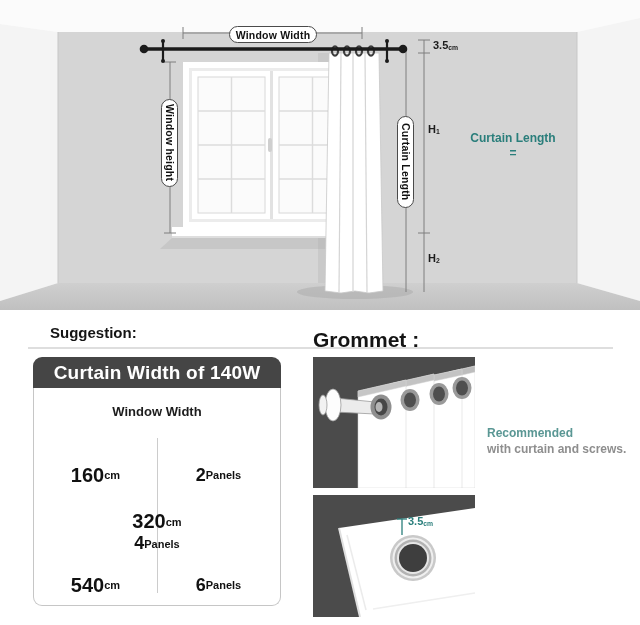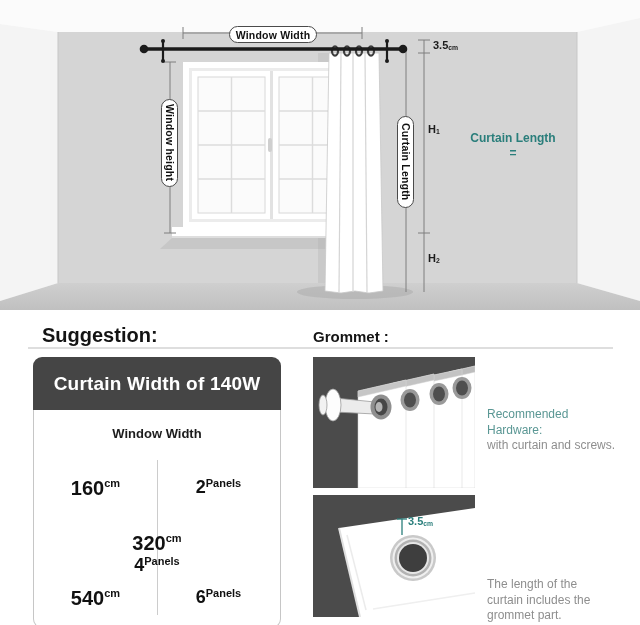--- a/index.html
+++ b/index.html
@@ -20,32 +20,32 @@
   .ps{font-size:.62em;vertical-align:-0.08em;font-weight:bold;}
   .formula{
     position:absolute;text-align:center;font-weight:bold;font-size:12px;line-height:15px;
     color:var(--teal);white-space:nowrap;
   }
   
   .rule{position:absolute;background:#dedede;height:2px;}
   .heading{position:absolute;font-weight:bold;color:#141414;white-space:nowrap;}
   .card{position:absolute;width:248px;}
   .card-header{
-    height:53px;background:var(--header-dark);border-radius:9px 9px 0 0;color:#fff;
+    height:31px;background:var(--header-dark);border-radius:9px 9px 0 0;color:#fff;
     font-weight:bold;font-size:19px;display:flex;align-items:center;justify-content:center;letter-spacing:.2px;
   }
   .card-body{
     position:relative;height:218px;background:#fff;border:1.5px solid #c6c6c6;border-top:none;
     border-radius:0 0 9px 9px;box-sizing:border-box;
   }
   .col-headers{position:absolute;top:16px;left:0;width:100%;display:flex;}
   .col-headers span{flex:1;text-align:center;font-weight:bold;font-size:13px;color:#1c1c1c;}
   .vdiv{position:absolute;left:123px;top:50px;height:155px;width:0;border-left:1px solid #cccccc;}
   .trow{position:absolute;left:0;width:100%;height:40px;display:flex;}
-  .trow .cell{flex:1;display:flex;align-items:flex-start;justify-content:center;font-weight:bold;color:#111;}
+  .trow .cell{flex:1;display:flex;align-items:center;justify-content:center;font-weight:bold;color:#111;}
   .cell-width{font-size:20px;}
   .cell-panels{font-size:18px;}
   .cell .ps{font-size:11px;}
   .note{position:absolute;font-size:12px;line-height:15.5px;white-space:nowrap;}
   .note .t{color:var(--teal-light);}
   .note .g{color:var(--note-gray);}
   .size-label{position:absolute;font-weight:bold;font-size:11px;color:var(--teal);white-space:nowrap;}
   .img-bg{fill:var(--illustration-dark);}
   .teal-stroke{stroke:var(--teal);}
 </style>
@@ -145,22 +145,22 @@
     </div>
     <div class="meas-label" style="left:433px;top:39px;"><span>3.5</span><span class="ps">cm</span></div>
     <div class="meas-label" style="left:428px;top:123px;"><span>H</span><span class="ps">1</span></div>
     <div class="meas-label" style="left:428px;top:252px;"><span>H</span><span class="ps">2</span></div>
     <div class="formula" style="left:450px;top:131px;width:126px;">
       <div>Curtain Length</div>
       <div>=</div>
     </div>
   </div>
 
-  <div class="heading" style="left:42px;top:324px;font-size:20px;">Suggestion:</div>
-  <div class="heading" style="left:313px;top:328px;font-size:15px;">Grommet :</div>
+  <div class="heading" style="left:50px;top:324px;font-size:15px;">Suggestion:</div>
+  <div class="heading" style="left:313px;top:328px;font-size:21px;">Grommet :</div>
   <div class="rule" style="left:28px;top:347px;width:585px;"></div>
 
   <div class="card" style="left:33px;top:357px;">
     <div class="card-header">Curtain Width of 140W</div>
     <div class="card-body">
       <div class="col-headers">
         <span>Window Width</span>
       </div>
       <div class="vdiv"></div>
       <div class="trow" style="top:67px;">
@@ -223,23 +223,22 @@
       <polygon points="22,41 62,45 62,57 22,55" fill="#ececec" stroke="#9c9c9c" stroke-width="0.8"></polygon>
       <ellipse cx="20" cy="48" rx="8" ry="16" fill="#fdfdfd" stroke="#9c9c9c" stroke-width="0.8"></ellipse>
       <ellipse cx="10" cy="48" rx="4" ry="10" fill="#f2f2f2" stroke="#9c9c9c" stroke-width="0.8"></ellipse>
 
       <ellipse cx="68" cy="50" rx="10.5" ry="12.5" fill="#8f8f8f"></ellipse>
       <ellipse cx="68" cy="50" rx="6.5" ry="8.5" fill="#474747"></ellipse>
       <ellipse cx="66" cy="50" rx="3.5" ry="5" fill="#b5b5b5"></ellipse>
     </svg>
   </div>
 
-  <div class="note" style="left:487px;top:407px;">
+  <div class="note" style="left:487px;top:426px;font-weight:bold;">
     <div class="t">Recommended</div>
-    <div class="t">Hardware:</div>
     <div class="g">with curtain and screws.</div>
   </div>
 
   <div class="abs" style="left:313px;top:495px;">
     <svg width="162" height="122" viewBox="0 0 162 122">
       <rect x="0" y="0" width="162" height="122" class="img-bg"></rect>
       <polygon points="26,33 162,13 162,122 47,122" fill="#ffffff"></polygon>
       <line x1="26" y1="33" x2="47" y2="122" stroke="#e0e0e0" stroke-width="2"></line>
       <line x1="34" y1="40" x2="53" y2="115" stroke="#ebebeb" stroke-width="1.5"></line>
       <line x1="60" y1="114" x2="162" y2="98" stroke="#efefef" stroke-width="1.5"></line>
@@ -251,19 +250,14 @@
         <circle cx="100" cy="63" r="14" fill="#3e3e3e"></circle>
       </g>
       <g class="teal-stroke" stroke-width="1.3">
         <line x1="89" y1="24" x2="89" y2="40"></line>
         <line x1="84" y1="24" x2="94" y2="24"></line>
       </g>
     </svg>
     <div class="size-label" style="left:95px;top:20px;"><span>3.5</span><span class="ps">cm</span></div>
   </div>
 
-  <div class="note" style="left:487px;top:577px;">
-    <div class="g">The length of the</div>
-    <div class="g">curtain includes the</div>
-    <div class="g">grommet part.</div>
-  </div>
 
 </div>
 
 </body></html>

